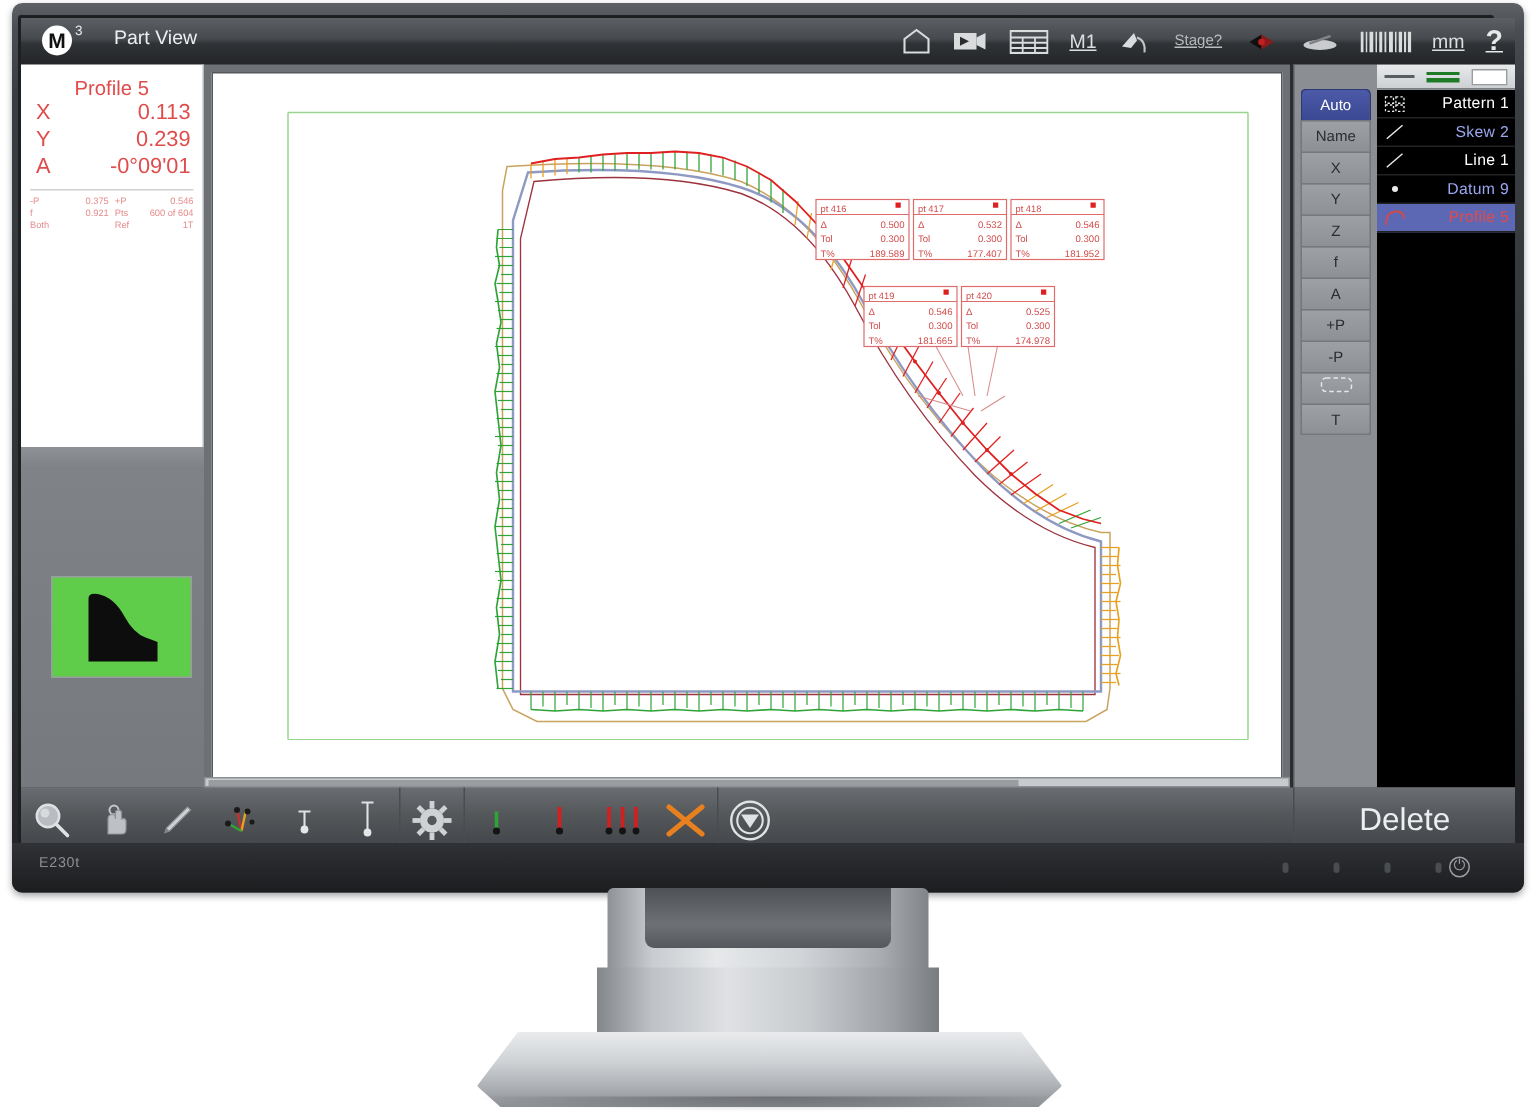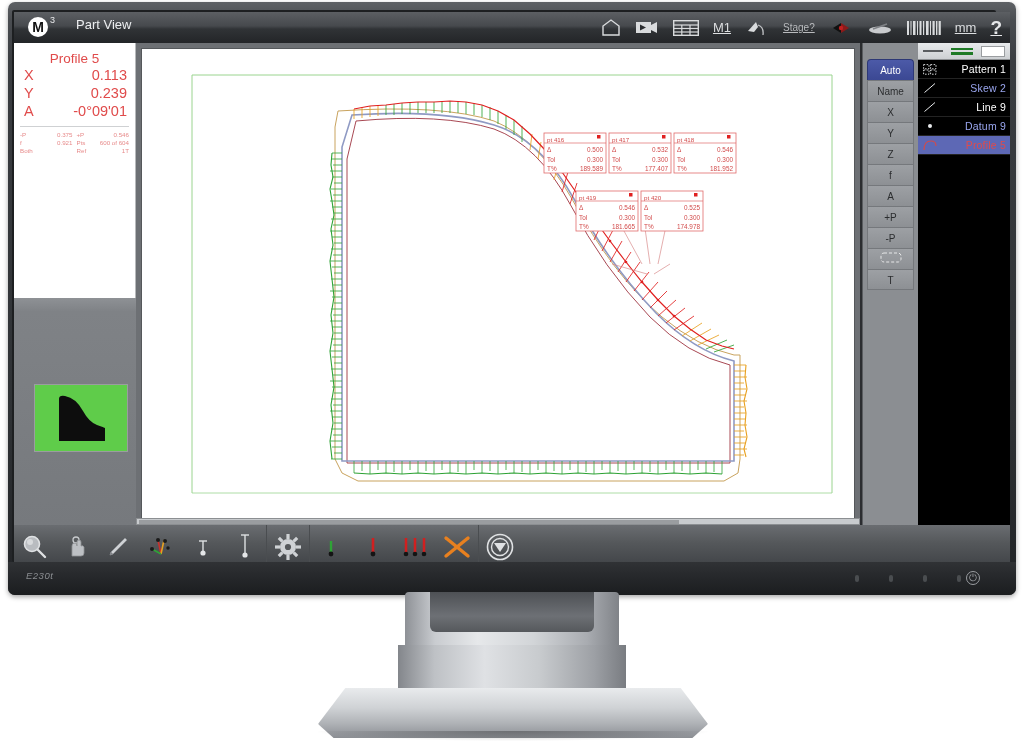--- a/index.html
+++ b/index.html
@@ -29,21 +29,21 @@
     background: #2b2d30;
     overflow: hidden;
   }
   .bottom-bezel {
     position: absolute; left: 8px; top: 562px; width: 1008px; height: 33px;
     background: linear-gradient(180deg,#303235 0%, #26282b 45%, #1b1d1f 100%);
     border-bottom-left-radius: 7px; border-bottom-right-radius: 7px;
   }
   .model-label {
     position: absolute; left: 26px; top: 570px;
-    color: #8b8e92; font-size: 9.5px; letter-spacing: .5px; font-style: italic;
+    color: #8b8e92; font-size: 9.5px; letter-spacing: .5px;
   }
   .bezel-dot {
     position: absolute; width: 4px; height: 7px; border-radius: 2px;
     background: #4a4d50;
   }
   .power-btn {
     position: absolute; left: 966px; top: 571px; width: 14px; height: 14px;
     border-radius: 50%; border: 1.3px solid #9a9da1; color:#9a9da1;
     font-size: 10px; line-height: 11px; text-align: center;
   }
@@ -675,21 +675,21 @@
         </span>
         <span class="rlabel" style="color:#9aa6ef">Skew 2</span>
       </div>
 
       <div class="rrow">
         <span class="rico">
           <svg width="14" height="12" viewBox="0 0 14 12">
               <line x1="1.5" y1="10.5" x2="12" y2="1.5" stroke="#e8eaec" stroke-width="1"></line>
             </svg>
         </span>
-        <span class="rlabel" style="color:#ffffff">Line 9</span>
+        <span class="rlabel" style="color:#ffffff">Line 1</span>
       </div>
 
       <div class="rrow">
         <span class="rico">
           <svg width="14" height="12" viewBox="0 0 14 12">
               <circle cx="7" cy="6" r="2" fill="#e8eaec"></circle>
             </svg>
         </span>
         <span class="rlabel" style="color:#9aa6ef">Datum 9</span>
       </div>
@@ -813,20 +813,21 @@
         <div class="bt-ico">
           <svg width="30" height="30" viewBox="0 0 30 30">
               <circle cx="15" cy="15" r="12.5" fill="none" stroke="#dfe1e3" stroke-width="1.6"></circle>
               <circle cx="15" cy="15" r="8.5" fill="none" stroke="#dfe1e3" stroke-width="1.4"></circle>
               <polygon points="9,11 21,11 15,20" fill="#dfe1e3"></polygon>
             </svg>
         </div>
       </div>
     </div>
 
+    <div class="delete-btn">Delete</div>
   </div>
 
   <div class="bottom-bezel"></div>
   <div class="model-label">E230t</div>
   <div class="bezel-dot" style="left:855px; top:575px;"></div>
   <div class="bezel-dot" style="left:889px; top:575px;"></div>
   <div class="bezel-dot" style="left:923px; top:575px;"></div>
   <div class="bezel-dot" style="left:957px; top:575px;"></div>
   <div class="power-btn">⏻</div>
 

